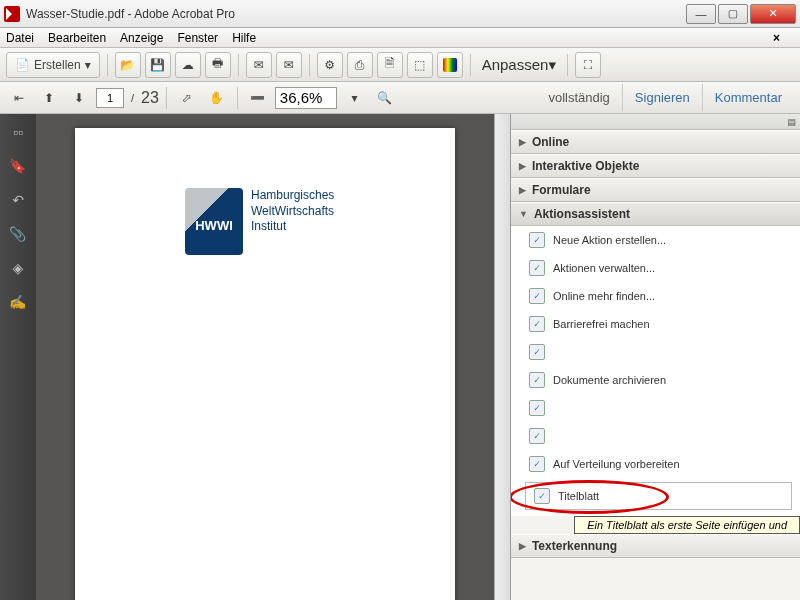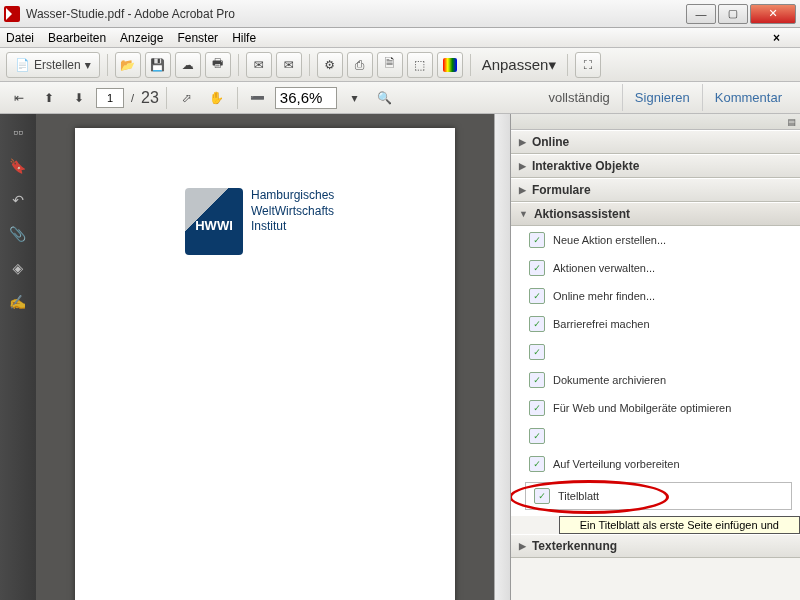--- a/index.html
+++ b/index.html
@@ -52,21 +52,21 @@
 .section-h .tri{font-size:9px;color:#666;}
 .section-body { background:#fff; flex-shrink:0;}
 .action-item{display:flex;align-items:center;gap:8px;padding:6px 10px 6px 18px;font-size:11px;color:#333;cursor:pointer;}
 .action-item .aicon{width:16px;height:16px;background:#eef;border:1px solid #8a8;border-radius:2px;display:flex;align-items:center;justify-content:center;font-size:9px;color:#393;}
 .action-item.boxed{border:1px solid #bbb;margin:4px 8px 6px 14px;padding:5px 8px;}
 
 
 .ellipse{position:absolute;border:3px solid #d40000;border-radius:50%/50%;pointer-events:none;}
 
 
-.tooltip{position:absolute;background:#ffffe1;border:1px solid #555;font-size:11px;padding:2px 20px;color:#000;white-space:nowrap;}
+.tooltip{position:absolute;background:#ffffe1;border:1px solid #555;font-size:11px;padding:2px 12px;color:#000;white-space:nowrap;font-style:italic;}
 </style>
 </head>
 <body>
 
 <div class="titlebar">
   <div class="app-icon"></div>
   <div class="title">Wasser-Studie.pdf - Adobe Acrobat Pro</div>
   <div class="winbtns">
     <div class="winbtn">—</div>
     <div class="winbtn">▢</div>
@@ -242,21 +242,20 @@
         </div>
       <div class="action-item">
           <div class="aicon">✓</div>
         </div>
       <div class="action-item">
           <div class="aicon">✓</div>
           <span>Dokumente archivieren</span>
         </div>
       <div class="action-item">
           <div class="aicon">✓</div>
-          <span>Für Web und Mobilgeräte optimieren</span>
         </div>
       <div class="action-item">
           <div class="aicon">✓</div>
         </div>
       <div class="action-item">
           <div class="aicon">✓</div>
           <span>Auf Verteilung vorbereiten</span>
         </div>
       <div class="action-item boxed">
           <div class="aicon">✓</div>

